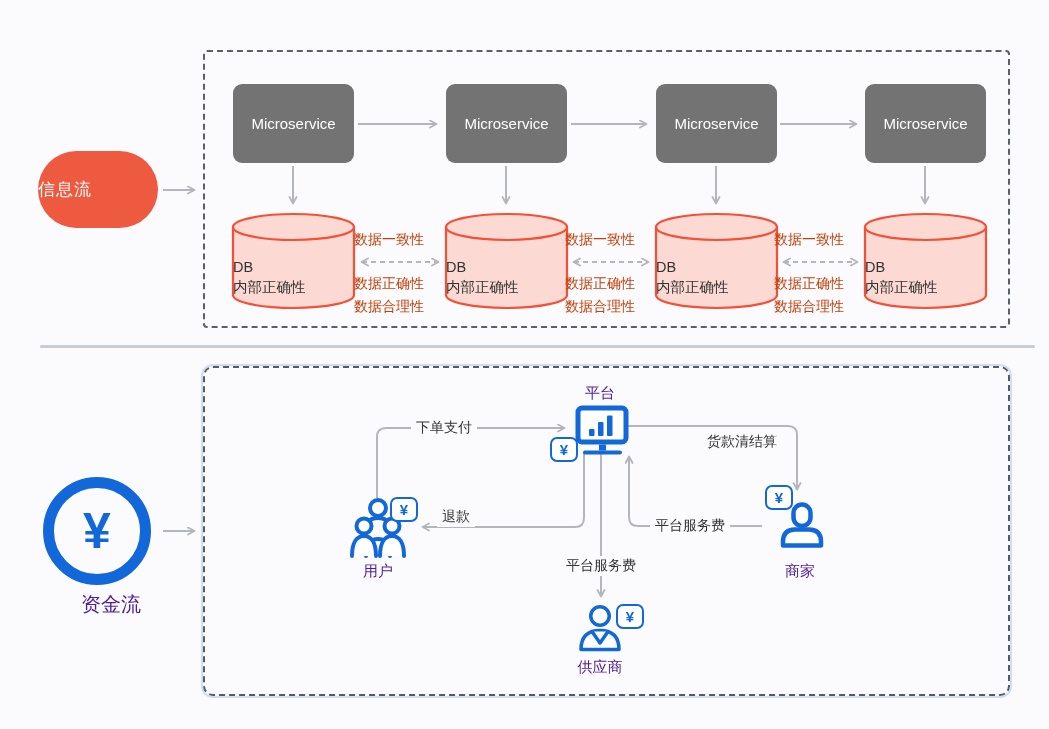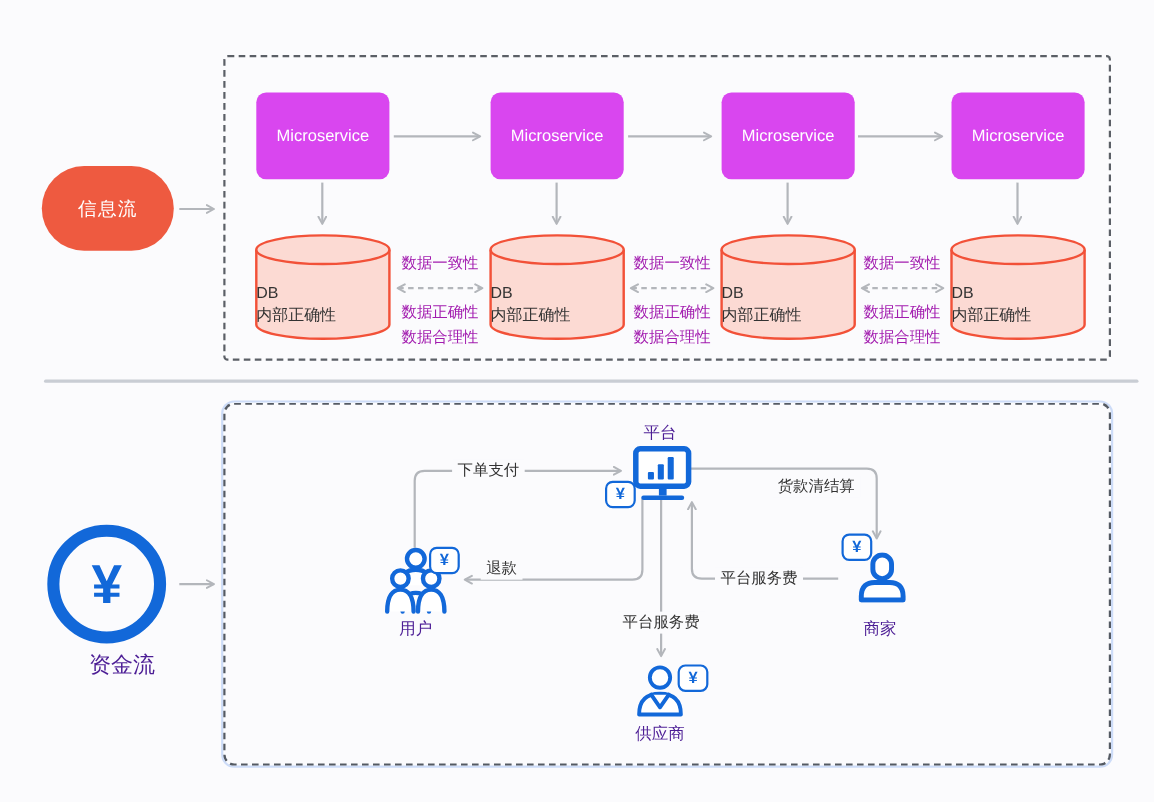--- a/index.html
+++ b/index.html
@@ -12,34 +12,34 @@
   .abs { position:absolute; }
 
   
   .info-box {
     left:203px; top:50px; width:807px; height:278px;
     border:2px dashed #5b5f66; border-radius:4px;
   }
   .pill {
     left:38px; top:151px; width:120px; height:77px;
     background:#ee5a40; border-radius:40px;
-    display:flex; align-items:center; justify-content:center;
+    display:flex; align-items:center; justify-content:flex-start;
     color:#fff; font-size:17px; letter-spacing:1px;
   }
   .ms-box {
-    top:84px; width:121px; height:79px; background:#d946ef; border-radius:9px;
+    top:84px; width:121px; height:79px; background:#737373; border-radius:9px;
     display:flex; align-items:center; justify-content:center;
     color:#fff; font-size:15px;
   }
   .db-label {
     top:257px; width:121px; 
     font-size:14.5px; line-height:20px; color:#333;
   }
   .gap-label {
-    width:92px; text-align:center; font-size:14px; color:#a21caf;
+    width:92px; text-align:left; font-size:14px; color:#c2410c;
     transform:translateX(-50%);
   }
   .divider {
     left:40px; top:345px; width:995px; height:3px;
     background:#c9cdd4; border-radius:2px;
   }
 
   
   .fund-box {
     left:203px; top:366px; width:807px; height:330px;

